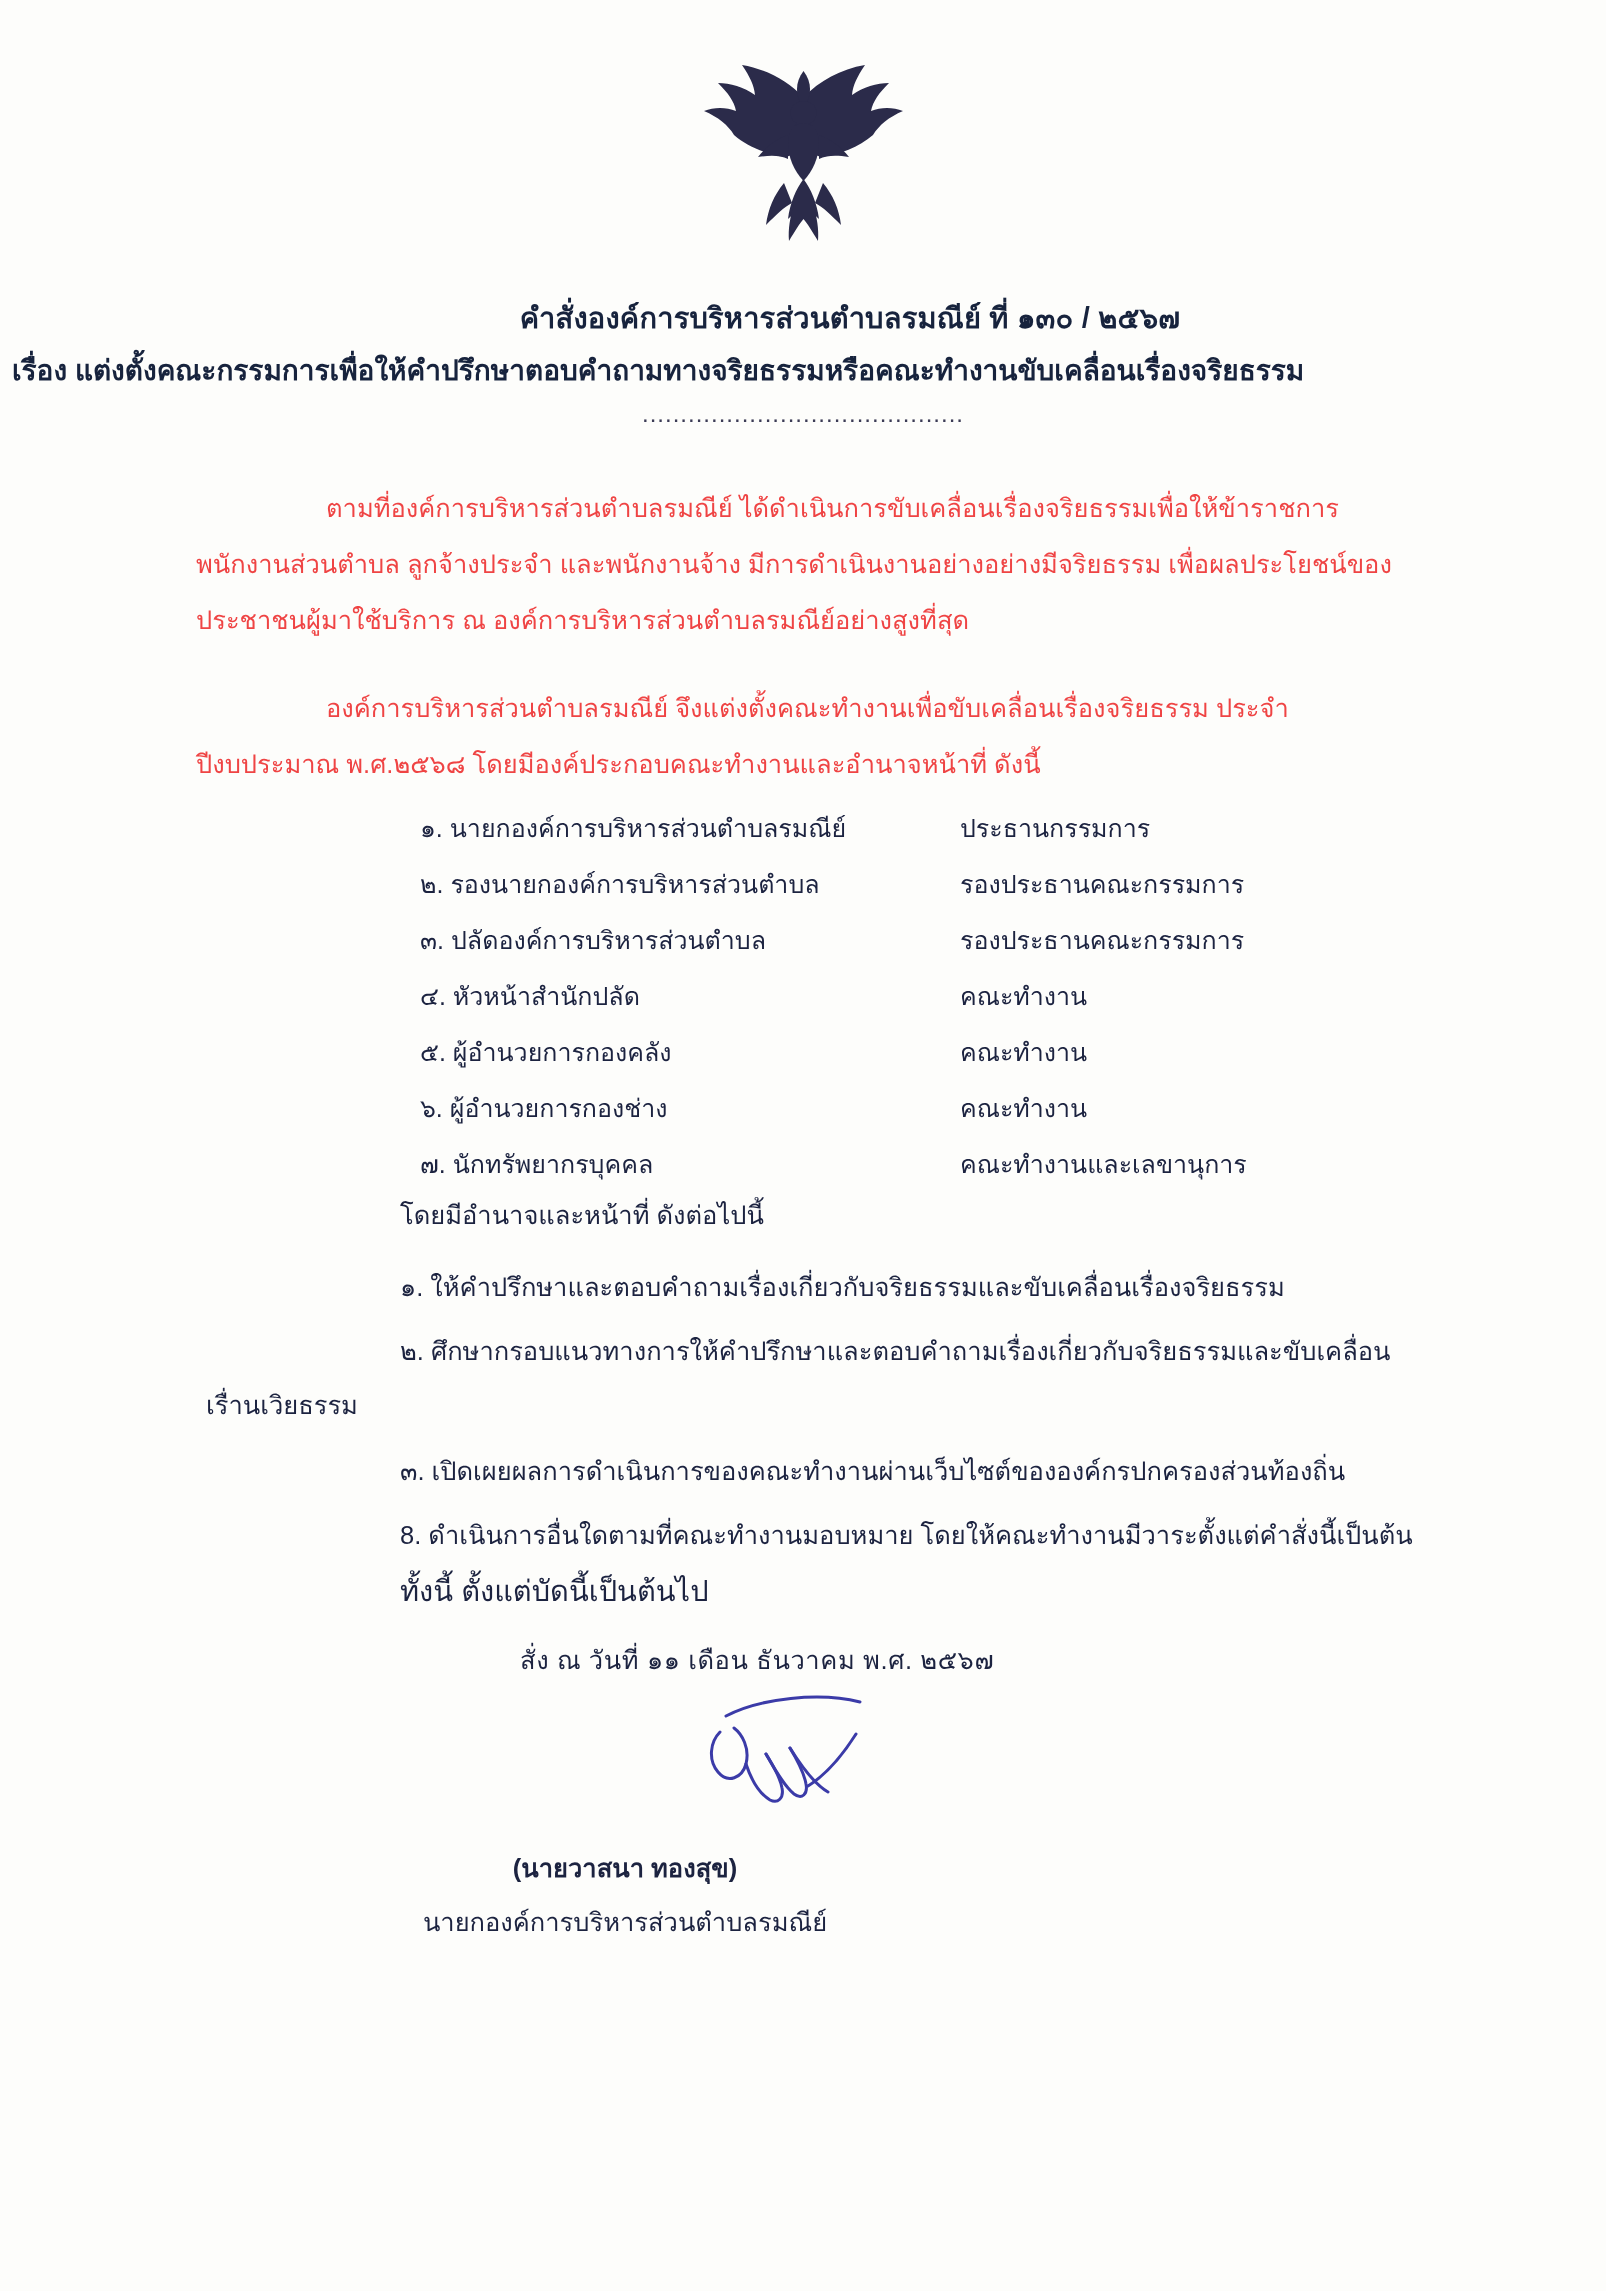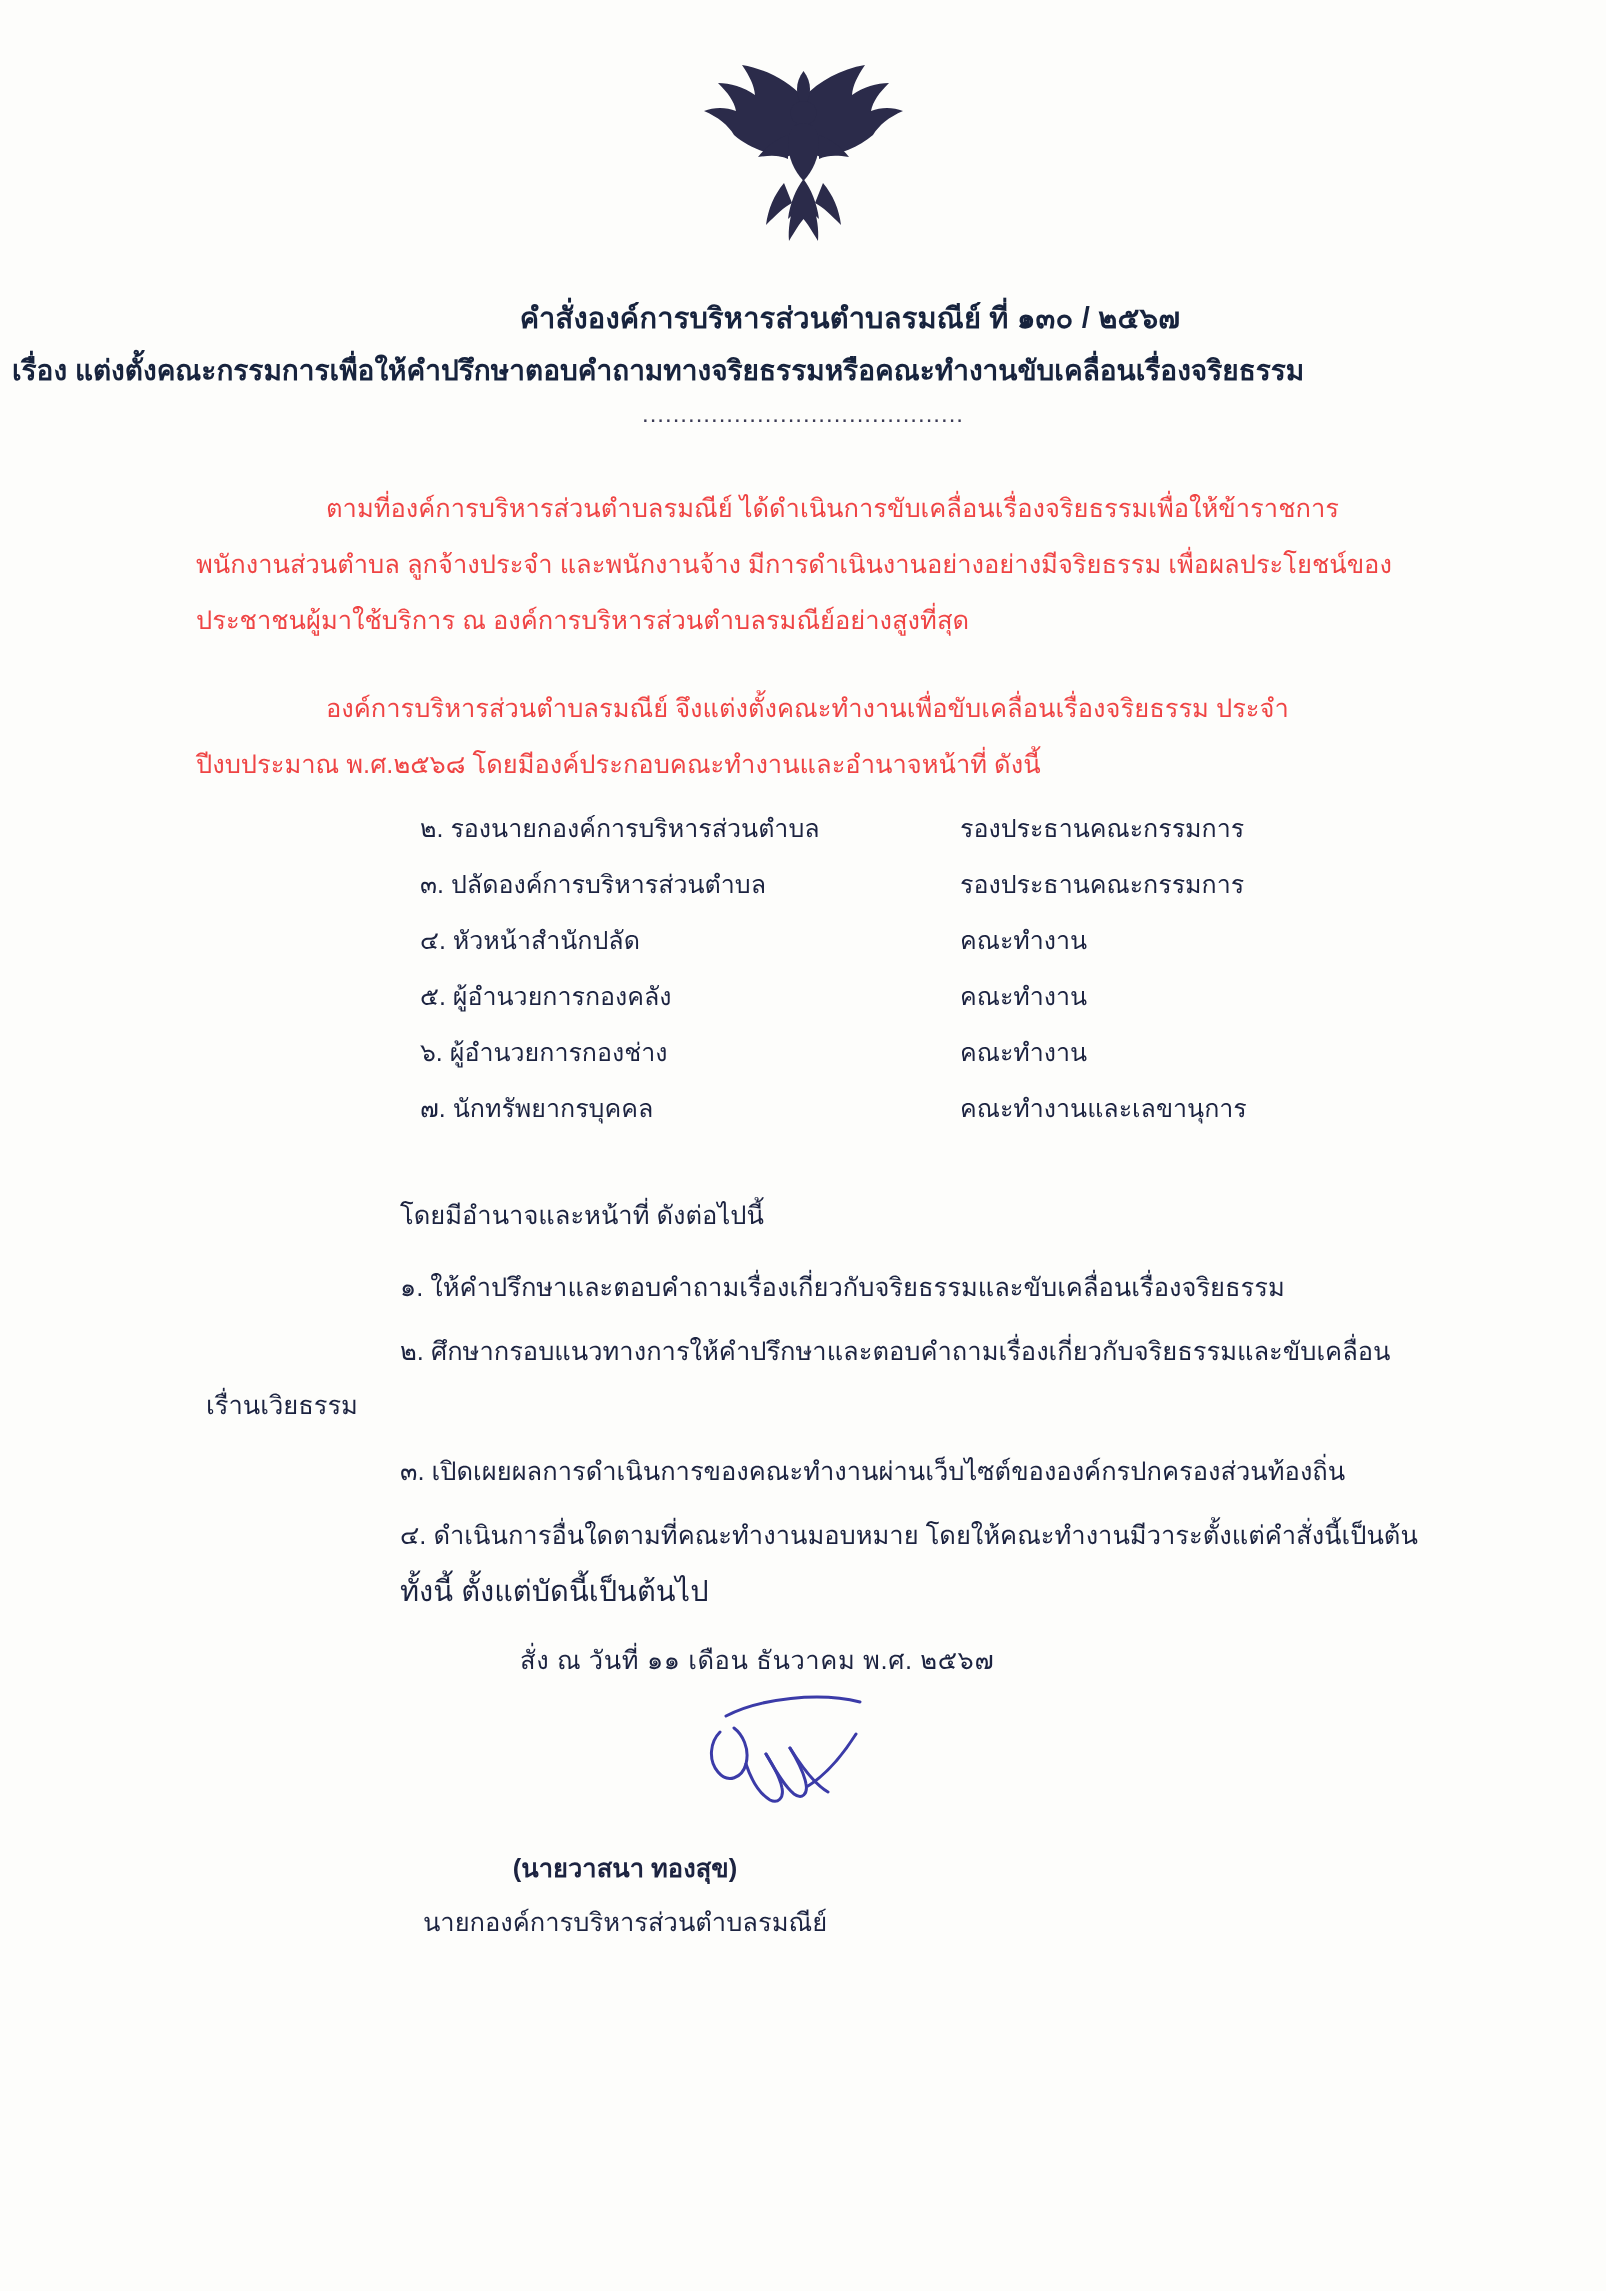--- a/index.html
+++ b/index.html
@@ -208,20 +208,24 @@
   <div class="body-block p1">
     <span class="ind"></span><span>ตามที่องค์การบริหารส่วนตำบลรมณีย์  ได้ดำเนินการขับเคลื่อนเรื่องจริยธรรมเพื่อให้ข้าราชการ พนักงานส่วนตำบล  ลูกจ้างประจำ  และพนักงานจ้าง  มีการดำเนินงานอย่างอย่างมีจริยธรรม  เพื่อผลประโยชน์ของประชาชนผู้มาใช้บริการ ณ องค์การบริหารส่วนตำบลรมณีย์อย่างสูงที่สุด</span>
   </div>
 
   <div class="body-block p2">
     <span class="ind"></span><span>องค์การบริหารส่วนตำบลรมณีย์ จึงแต่งตั้งคณะทำงานเพื่อขับเคลื่อนเรื่องจริยธรรม ประจำปีงบประมาณ พ.ศ.๒๕๖๘ โดยมีองค์ประกอบคณะทำงานและอำนาจหน้าที่ ดังนี้</span>
   </div>
 
   <div class="committee">
     <div class="row">
+      <span class="who"><span>๑.</span>&nbsp;<span>นายกองค์การบริหารส่วนตำบลรมณีย์</span></span>
+      <span class="role">ประธานกรรมการ</span>
+    </div>
+    <div class="row">
       <span class="who"><span>๒.</span>&nbsp;<span>รองนายกองค์การบริหารส่วนตำบล</span></span>
       <span class="role">รองประธานคณะกรรมการ</span>
     </div>
     <div class="row">
       <span class="who"><span>๓.</span>&nbsp;<span>ปลัดองค์การบริหารส่วนตำบล</span></span>
       <span class="role">รองประธานคณะกรรมการ</span>
     </div>
     <div class="row">
       <span class="who"><span>๔.</span>&nbsp;<span>หัวหน้าสำนักปลัด</span></span>
       <span class="role">คณะทำงาน</span>
@@ -240,21 +244,21 @@
     </div>
   </div>
 
   <div class="powers-intro">โดยมีอำนาจและหน้าที่ ดังต่อไปนี้</div>
 
   <div class="powers">
     <div class="item">๑. ให้คำปรึกษาและตอบคำถามเรื่องเกี่ยวกับจริยธรรมและขับเคลื่อนเรื่องจริยธรรม</div>
     <div class="item">๒. ศึกษากรอบแนวทางการให้คำปรึกษาและตอบคำถามเรื่องเกี่ยวกับจริยธรรมและขับเคลื่อน</div>
     <div class="itm2-cont">เรื่านเวิยธรรม</div>
     <div class="item" style="margin-top:62px;">๓. เปิดเผยผลการดำเนินการของคณะทำงานผ่านเว็บไซต์ขององค์กรปกครองส่วนท้องถิ่น</div>
-    <div class="item">๔. ดำเนินการอื่นใดตามที่คณะทำงานมอบหมาย โดยให้คณะทำงานมีวาระตั้งแต่คำสั่งนี้เป็นต้น</div>
+    <div class="item">8. ดำเนินการอื่นใดตามที่คณะทำงานมอบหมาย โดยให้คณะทำงานมีวาระตั้งแต่คำสั่งนี้เป็นต้น</div>
   </div>
 
   <div class="closing">ทั้งนี้ ตั้งแต่บัดนี้เป็นต้นไป</div>
   <div class="dateline">สั่ง ณ วันที่ ๑๑ เดือน ธันวาคม พ.ศ. ๒๕๖๗</div>
 
   <div class="sig-wrap">
     <svg class="sig-svg" viewBox="0 0 250 140">
       <g fill="none" stroke="#3b3ba8" stroke-width="3" stroke-linecap="round" stroke-linejoin="round">
         <path d="M30 42 C20 52 18 70 28 82 C38 94 52 88 56 74 C60 58 52 44 44 38"></path>
         <path d="M56 74 C62 92 70 104 80 110 C88 114 94 108 92 98 C90 86 82 74 76 64"></path>

